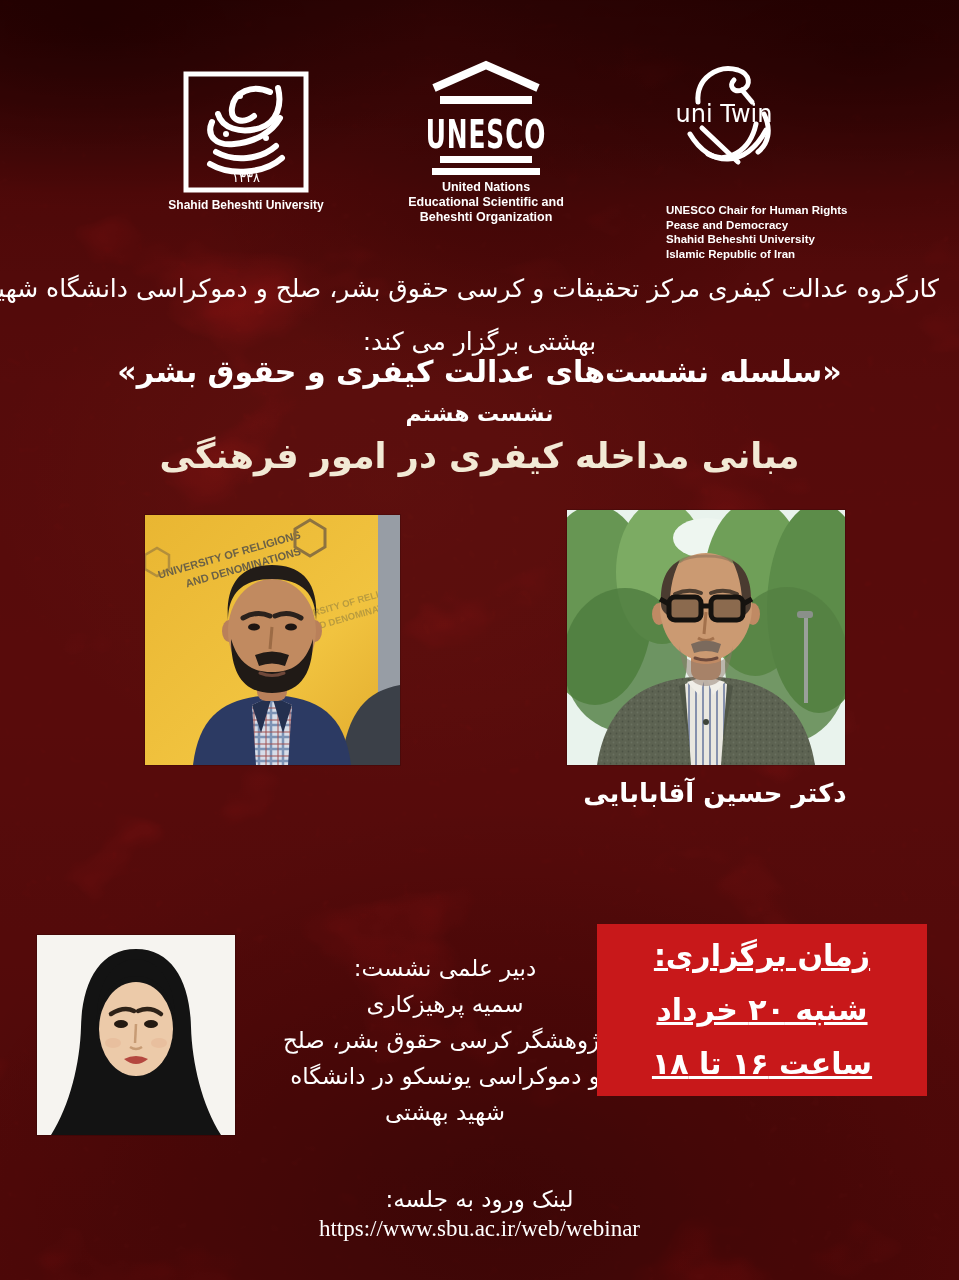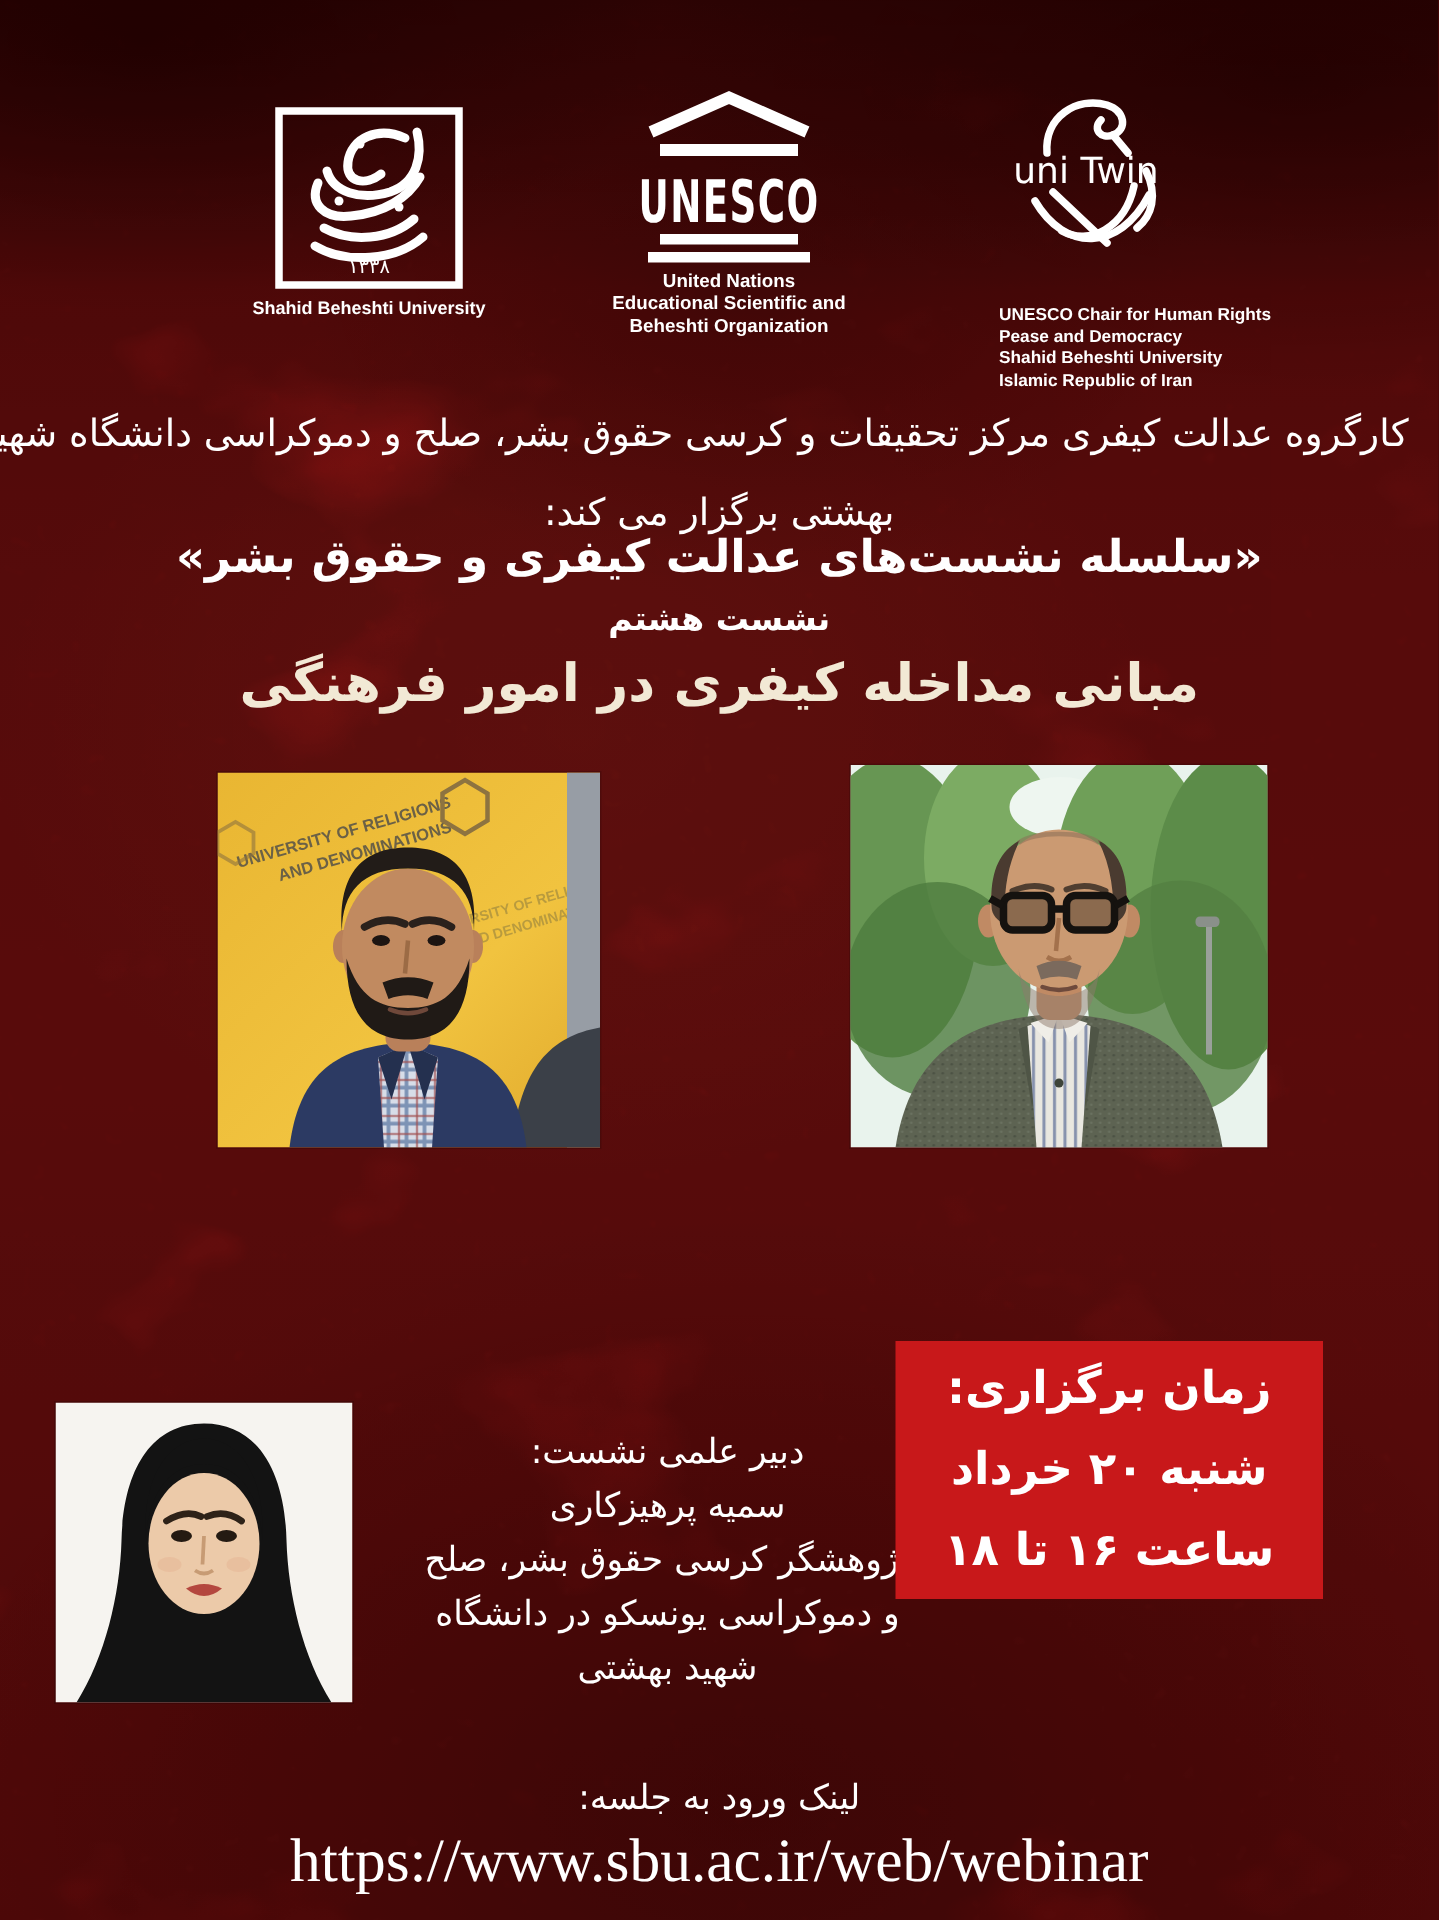--- a/index.html
+++ b/index.html
@@ -201,20 +201,21 @@
     </g>
     <path d="M139 102 L137 124" stroke="#a3714c" stroke-width="3" fill="none"></path>
     <path d="M131 128 q8 5 16 0" stroke="#a3714c" stroke-width="3" fill="none"></path>
     <path d="M112 136 C116 160 162 160 166 136 C162 168 150 176 139 176 C128 176 116 168 112 136 Z" fill="#8d7a6b" opacity=".5"></path>
     <path d="M124 134 Q139 127 154 134 L151 143 Q139 139 127 143 Z" fill="#7b6a5d"></path>
     <path d="M128 148 Q139 152 150 148" stroke="#6e4a3c" stroke-width="3" fill="none" stroke-linecap="round"></path>
   </svg>
 
 
   <div class="abs fa ctr w" style="left:505px;top:778px;width:420px;font-weight:bold;">
+    <div class="nowrap" style="font-size:26px;">دکتر حسین آقابابایی</div>
   </div>
 
   <svg class="abs photo" style="left:37px;top:935px;" width="198" height="200" viewBox="0 0 198 200" preserveAspectRatio="none">
     <rect width="198" height="200" fill="#f6f4f0"></rect>
     <path d="M99 14 C62 14 45 48 44 92 C43 128 33 170 14 200 L184 200 C165 170 155 128 154 92 C153 48 136 14 99 14 Z" fill="#131313"></path>
     <ellipse cx="99" cy="94" rx="37" ry="47" fill="#eccaa9"></ellipse>
     <path d="M60 92 C58 42 80 24 99 24 C118 24 140 42 138 92 C136 58 120 41 99 41 C78 41 62 58 60 92 Z" fill="#131313"></path>
     <path d="M74 79 q13 -8 23 -3" stroke="#2e2218" stroke-width="4.5" fill="none" stroke-linecap="round"></path>
     <path d="M101 76 q12 -5 23 3" stroke="#2e2218" stroke-width="4.5" fill="none" stroke-linecap="round"></path>
     <ellipse cx="84" cy="89" rx="7" ry="4" fill="#241a12"></ellipse>
@@ -227,22 +228,22 @@
   </svg>
 
   <div class="abs fa ctr w" style="left:265px;top:950px;width:360px;font-size:23px;line-height:36px;">
     <div class="nowrap">دبیر علمی نشست:</div>
     <div class="nowrap">سمیه پرهیزکاری</div>
     <div class="nowrap">پژوهشگر کرسی حقوق بشر، صلح</div>
     <div class="nowrap">و دموکراسی یونسکو در دانشگاه</div>
     <div class="nowrap">شهید بهشتی</div>
   </div>
 
-  <div class="abs fa sched" style="left:597px;top:894px;width:285px;height:172px;">
+  <div class="abs fa sched" style="left:597px;top:924px;width:330px;height:172px;text-decoration:underline;">
     <div class="nowrap w" style="font-size:30px;font-weight:bold;line-height:54px;">زمان برگزاری:</div>
     <div class="nowrap w" style="font-size:30px;font-weight:bold;line-height:54px;">شنبه ۲۰ خرداد</div>
     <div class="nowrap w" style="font-size:30px;font-weight:bold;line-height:54px;">ساعت ۱۶ تا ۱۸</div>
   </div>
 
   <div class="abs fa ctr w nowrap" style="left:20px;top:1186px;width:919px;font-size:23px;">لینک ورود به جلسه:</div>
-  <div class="abs ctr w nowrap url" style="left:20px;top:1216px;width:919px;font-size:41px;">https://www.sbu.ac.ir/web/webinar</div>
+  <div class="abs ctr w nowrap url" style="left:20px;top:1216px;width:919px;font-size:23px;">https://www.sbu.ac.ir/web/webinar</div>
 
 </div>
 
 </body></html>

